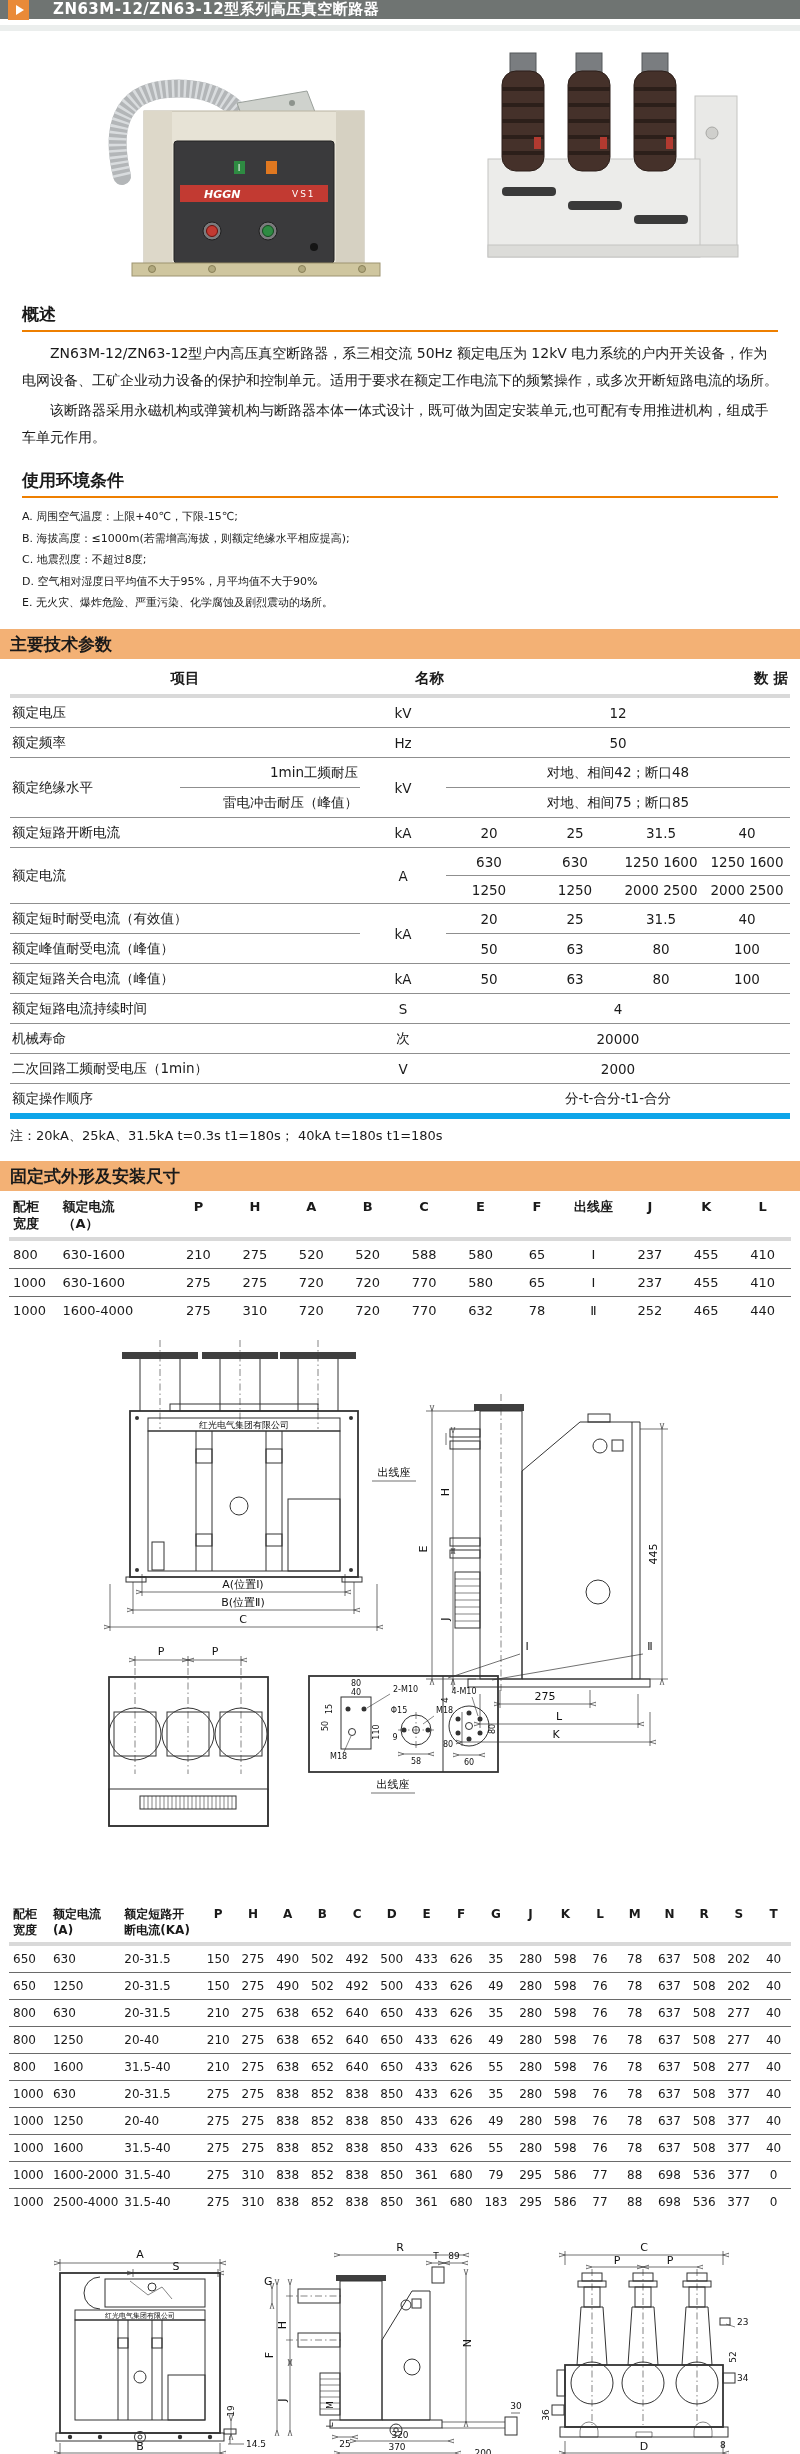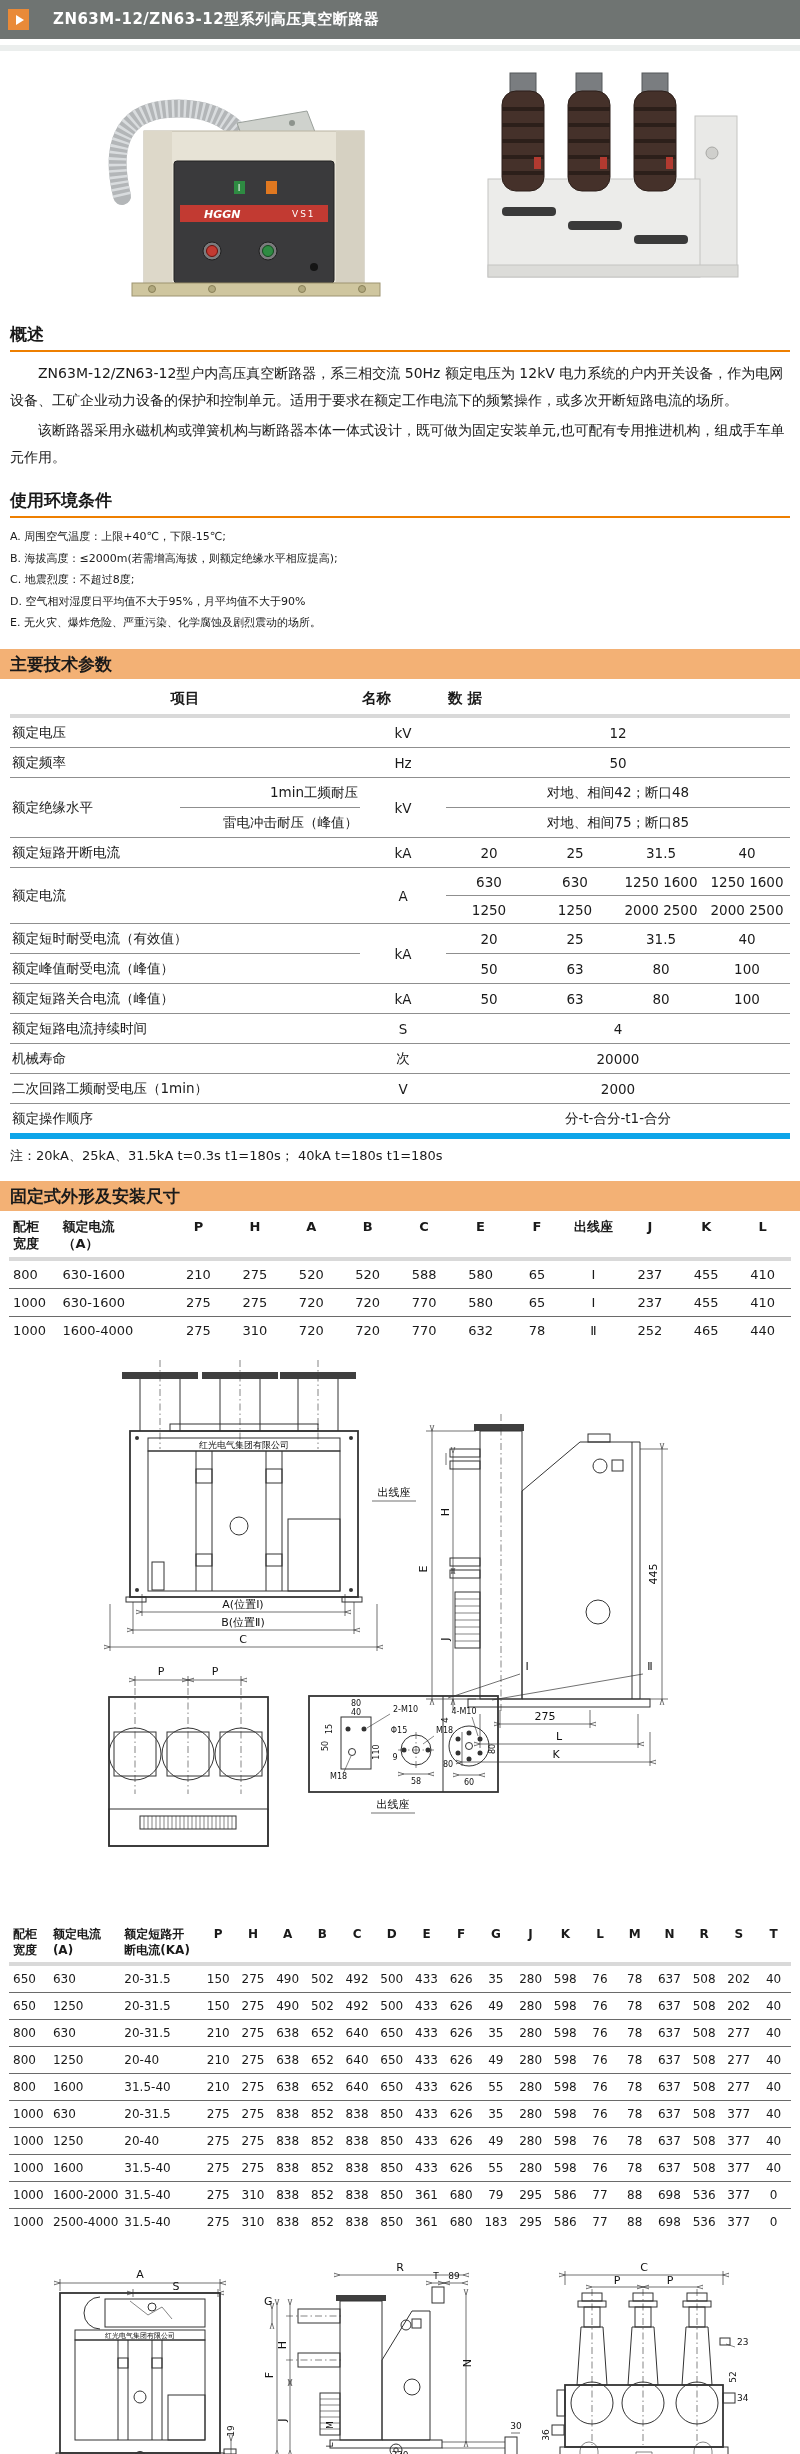--- a/index.html
+++ b/index.html
@@ -1,42 +1,42 @@
 <!DOCTYPE html>
 <html><head>
 <meta charset="utf-8">
 <style>
   html,body{margin:0;padding:0;background:#fff;}
   body{width:800px;font-family:"DejaVu Sans","Liberation Sans",sans-serif;color:#1a1a1a;}
   .page{width:800px;overflow:hidden;background:#fff;}
 
   
-  .topbar{height:39px;background:#6f7472;display:flex;align-items:center;}
+  .topbar{height:19px;background:#6f7472;display:flex;align-items:center;}
   .icon-box{width:21px;height:21px;background:#e98a38;margin-left:8px;display:flex;align-items:center;justify-content:center;}
   .tri{width:0;height:0;border-left:8px solid #fff;border-top:5px solid transparent;border-bottom:5px solid transparent;margin-left:2px;}
   .topbar h1{margin:0 0 0 24px;color:#fff;font-size:15px;font-weight:bold;letter-spacing:.5px;}
   .topbar-sub{height:6px;background:#ebeeed;margin-top:6px;}
 
   
   .products{display:flex;justify-content:space-between;padding:10px 50px 4px 52px;}
 
   
-  .sec{padding:0 10px;}
+  .sec{padding:0 22px;}
   .sec-h2{font-size:17px;font-weight:bold;margin:18px 0 4px 0;}
   hr.orange{border:none;border-top:2px solid #ee7f00;margin:0 0 8px 0;}
   .para{font-size:14px;line-height:1.95;margin:2px 0;text-indent:2em;}
   .env-list{list-style:none;margin:4px 0 0 0;padding:0;font-size:11px;line-height:1.95;}
 
   .band{background:#f3b175;font-size:17px;font-weight:bold;padding:3px 10px;margin-top:16px;height:24px;line-height:24px;}
 
   
   table{border-collapse:collapse;}
   .tech-table{width:780px;margin:4px 10px 0 10px;font-size:13.5px;}
   .tech-table th{font-size:14.5px;font-weight:bold;text-align:center;padding:6px 2px;border-bottom:4px solid #d9d9d9;}
-  .tech-table th.c-unit,.tech-table th.c-data{text-align:left;margin-top:28px;}
+  .tech-table th.c-unit,.tech-table th.c-data{text-align:right;margin-top:28px;}
   .tech-table td{padding:5.5px 2px;border-top:1px solid #8f8f8f;}
   .tech-table tbody{border-bottom:6px solid #0ea5e9;}
   .tech-table td.lbl{text-align:left;}
   .tech-table td.sub{text-align:right;}
   .tech-table td.unit,.tech-table td.val{text-align:center;}
   .tech-note{font-size:13px;padding:8px 10px 0 10px;}
 
   
   .dim-table{width:782px;margin:4px 9px 0 9px;font-size:13px;}
   .dim-table th{font-weight:bold;white-space:pre-line;text-align:center;vertical-align:top;padding:4px 1px;border-bottom:4px solid #d9d9d9;font-size:13px;line-height:1.3;}
@@ -147,21 +147,21 @@
     <hr class="orange">
     <p class="para">ZN63M-12/ZN63-12型户内高压真空断路器，系三相交流 50Hz 额定电压为 12kV 电力系统的户内开关设备，作为电网设备、工矿企业动力设备的保护和控制单元。适用于要求在额定工作电流下的频繁操作，或多次开断短路电流的场所。</p>
     <p class="para">该断路器采用永磁机构或弹簧机构与断路器本体一体式设计，既可做为固定安装单元,也可配有专用推进机构，组成手车单元作用。</p>
   </section>
 
   <section class="sec">
     <div class="sec-h2">使用环境条件</div>
     <hr class="orange">
     <ul class="env-list">
       <li>A. 周围空气温度：上限+40℃，下限-15℃;</li>
-      <li>B. 海拔高度：≤2000m(若需增高海拔，则额定绝缘水平相应提高);</li>
+      <li>B. 海拔高度：≤1000m(若需增高海拔，则额定绝缘水平相应提高);</li>
       <li>C. 地震烈度：不超过8度;</li>
       <li>D. 空气相对湿度日平均值不大于95%，月平均值不大于90%</li>
       <li>E. 无火灾、爆炸危险、严重污染、化学腐蚀及剧烈震动的场所。</li>
     </ul>
   </section>
 
   <section>
     <div class="band">主要技术参数</div>
     <table class="tech-table">
       <colgroup>

